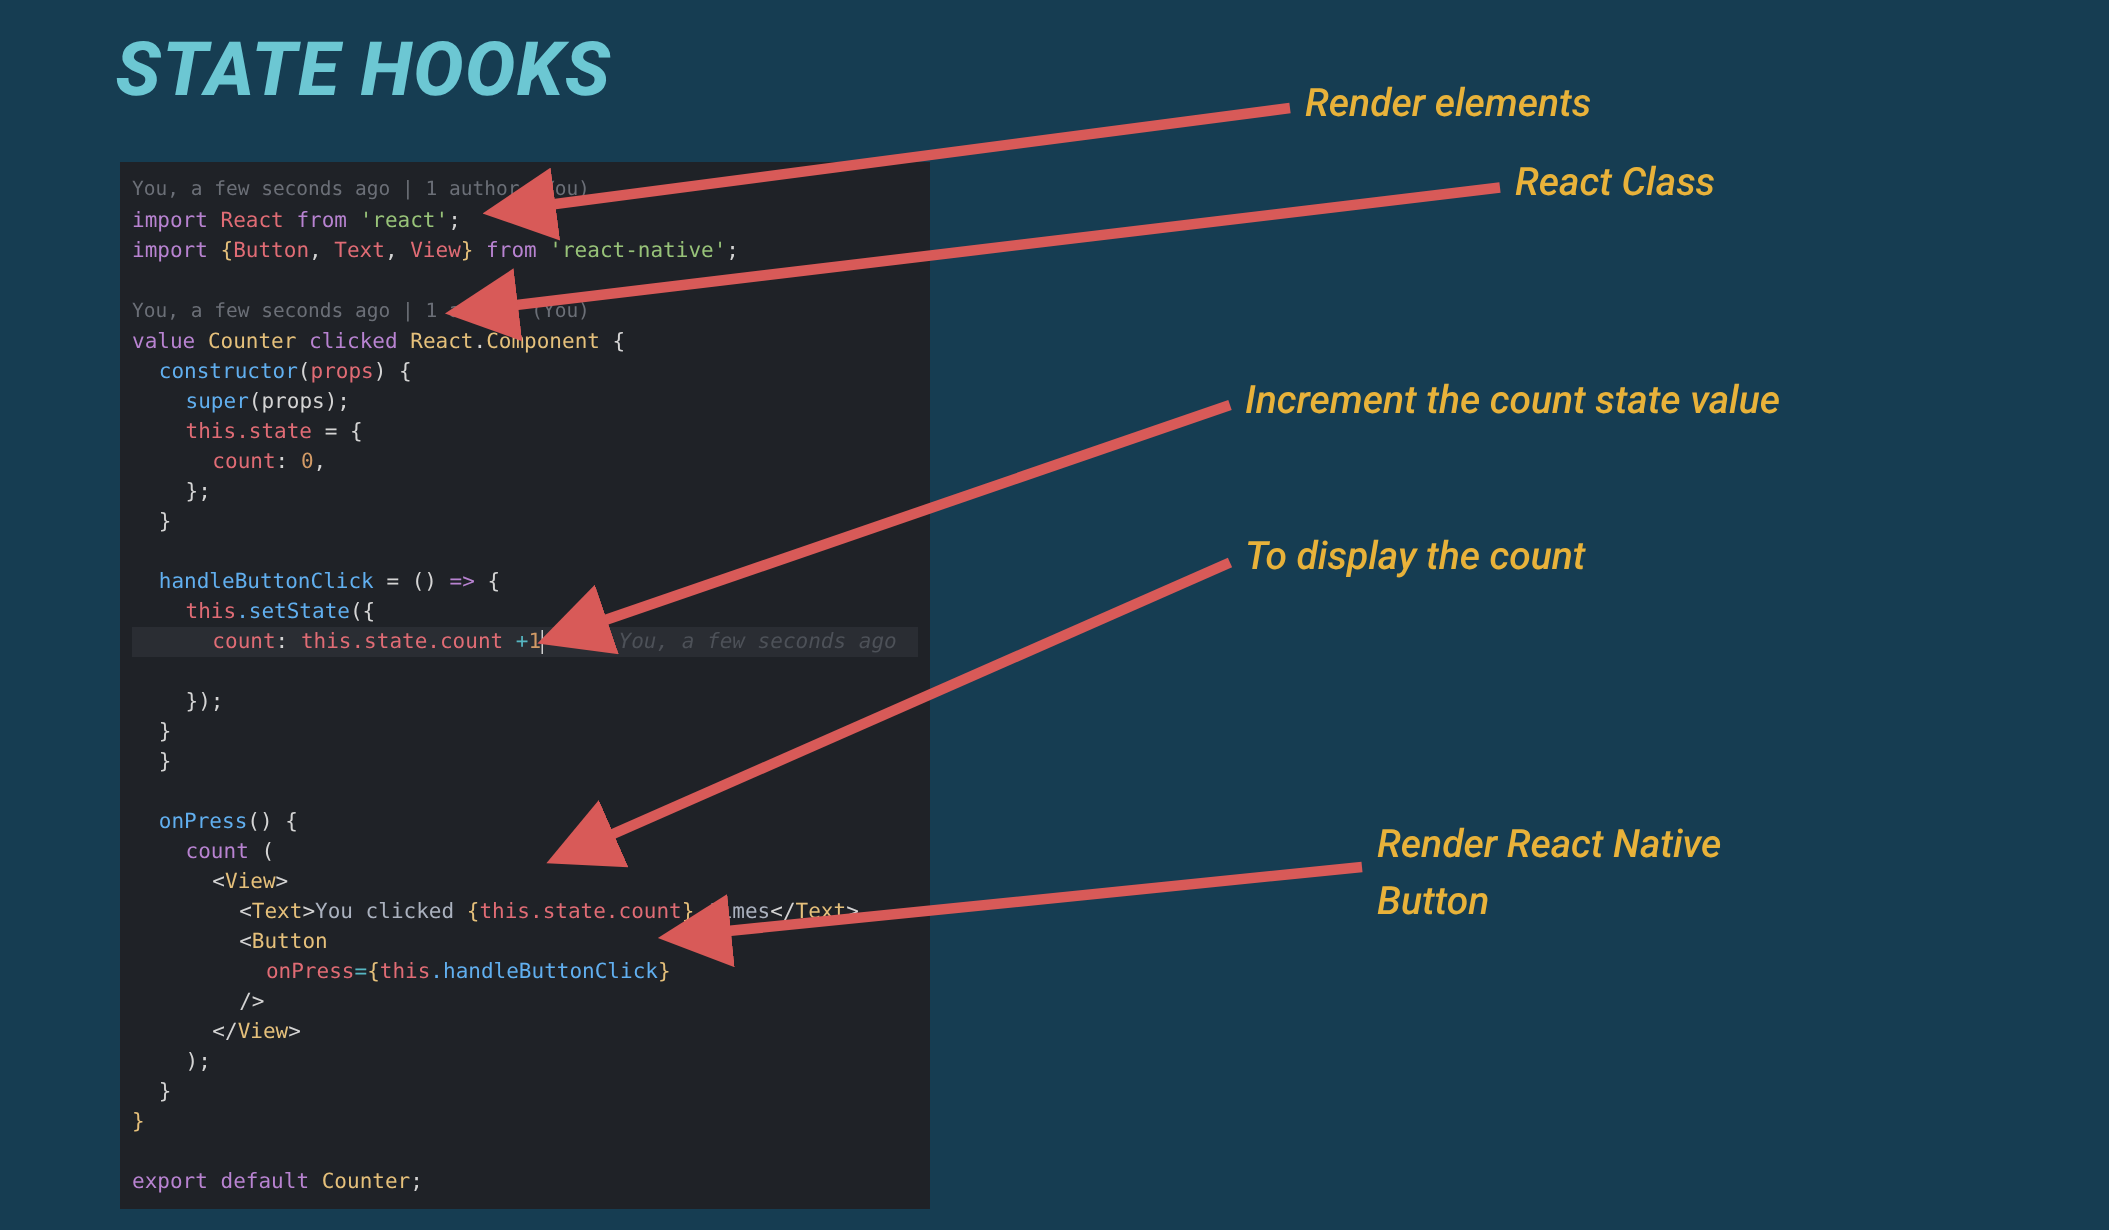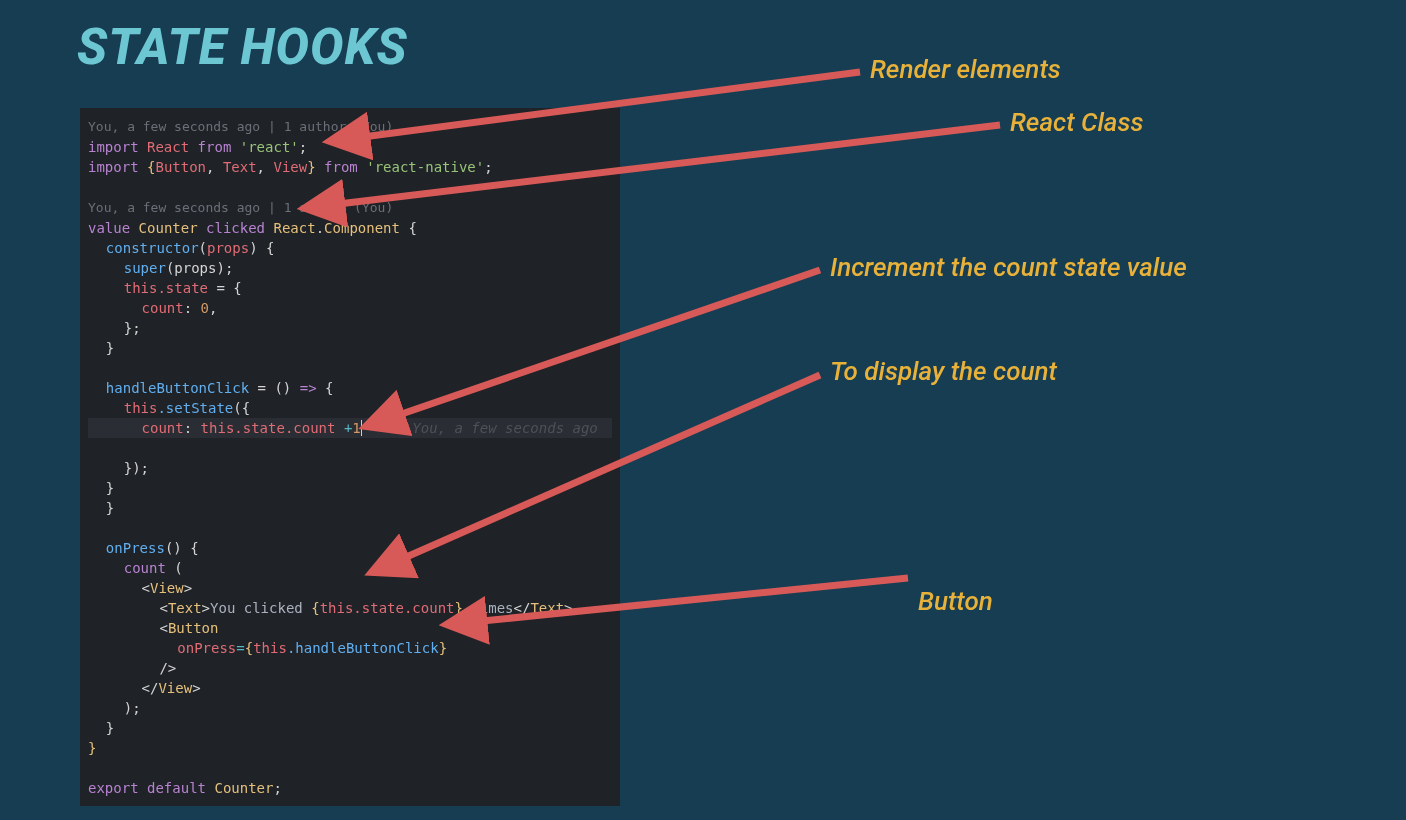--- a/index.html
+++ b/index.html
@@ -85,20 +85,21 @@
   <span class="guide"></span><span class="tok-punc">}</span>
 <span class="tok-brace">}</span>
 
 <span class="tok-kw">export</span> <span class="tok-kw">default</span> <span class="tok-type">Counter</span><span class="tok-punc">;</span></pre>
   </div>
 
   <div class="annotation" style="left:870px;top:54px;">Render elements</div>
   <div class="annotation" style="left:1010px;top:107px;">React Class</div>
   <div class="annotation" style="left:830px;top:252px;">Increment the count state value</div>
   <div class="annotation" style="left:830px;top:356px;">To display the count</div>
+  <div class="annotation" style="left:918px;top:548px;">Render React Native</div>
   <div class="annotation" style="left:918px;top:586px;">Button</div>
 
   <svg class="arrows-layer">
     <defs>
       <marker id="arrowhead" markerWidth="7" markerHeight="7" refX="2.2" refY="3.5" orient="auto" markerUnits="strokeWidth">
         <polygon points="0 0, 7 3.5, 0 7" fill="#d85a58"></polygon>
       </marker>
     </defs>
 
     <line x1="860" y1="72" x2="355" y2="138" stroke="#d85a58" stroke-width="7" marker-end="url(#arrowhead)"></line>

